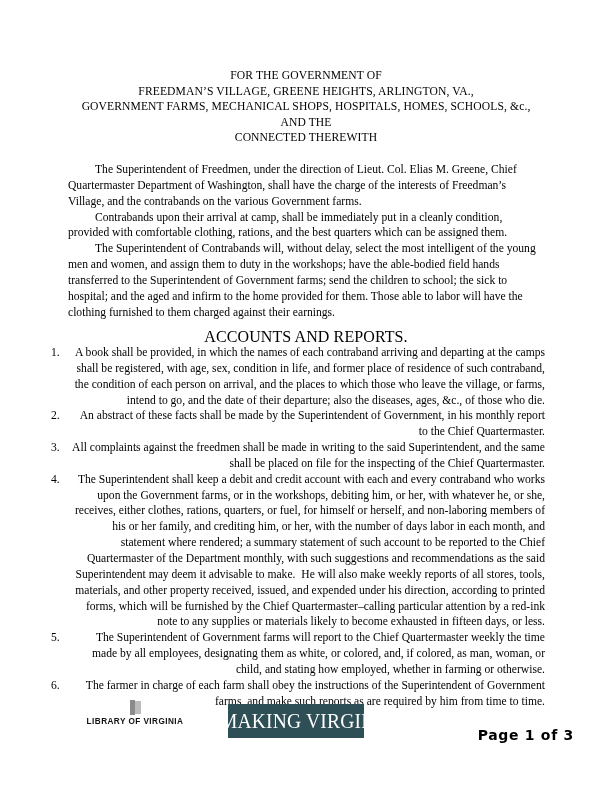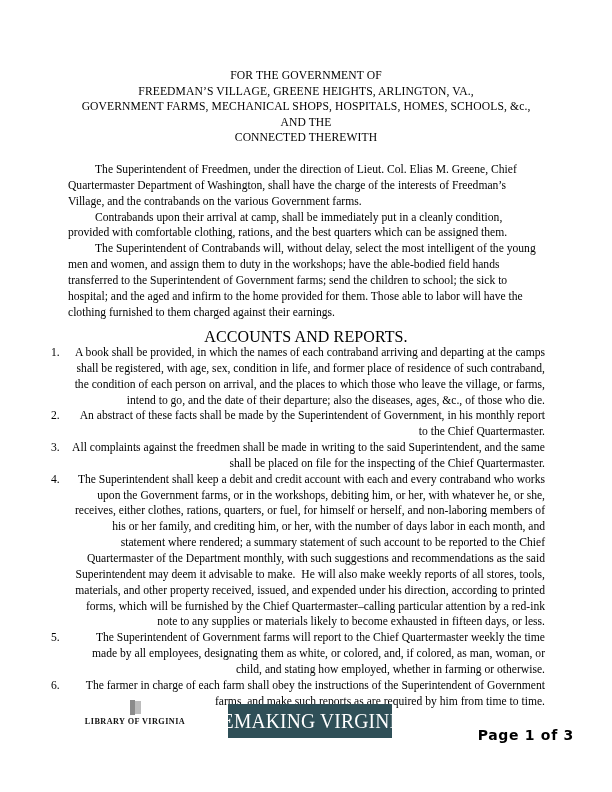--- a/index.html
+++ b/index.html
@@ -126,32 +126,32 @@
     width: 5px; height: 15px;
     background: #8b8b8b;
   }
   .lva-mark .pg-right {
     position: absolute;
     left: 5px; top: 1px;
     width: 6px; height: 13px;
     background: #bcbcbc;
   }
   .lva-text {
-    font-family: Liberation Serif, serif;
+    font-family: Liberation Sans, sans-serif;
     font-weight: bold;
     font-size: 8.2px;
     letter-spacing: 0.45px;
     color: #111111;
     white-space: nowrap;
   }
   .rv-banner {
     position: absolute;
     left: 228px;
     top: 4px;
-    width: 164px;
+    width: 136px;
     height: 34px;
     background: #2f4f57;
     display: flex;
     align-items: center;
     justify-content: center;
   }
   .rv-banner-text {
     color: #ffffff;
     font-family: "Liberation Serif", "DejaVu Serif", serif;
     font-size: 21px;

